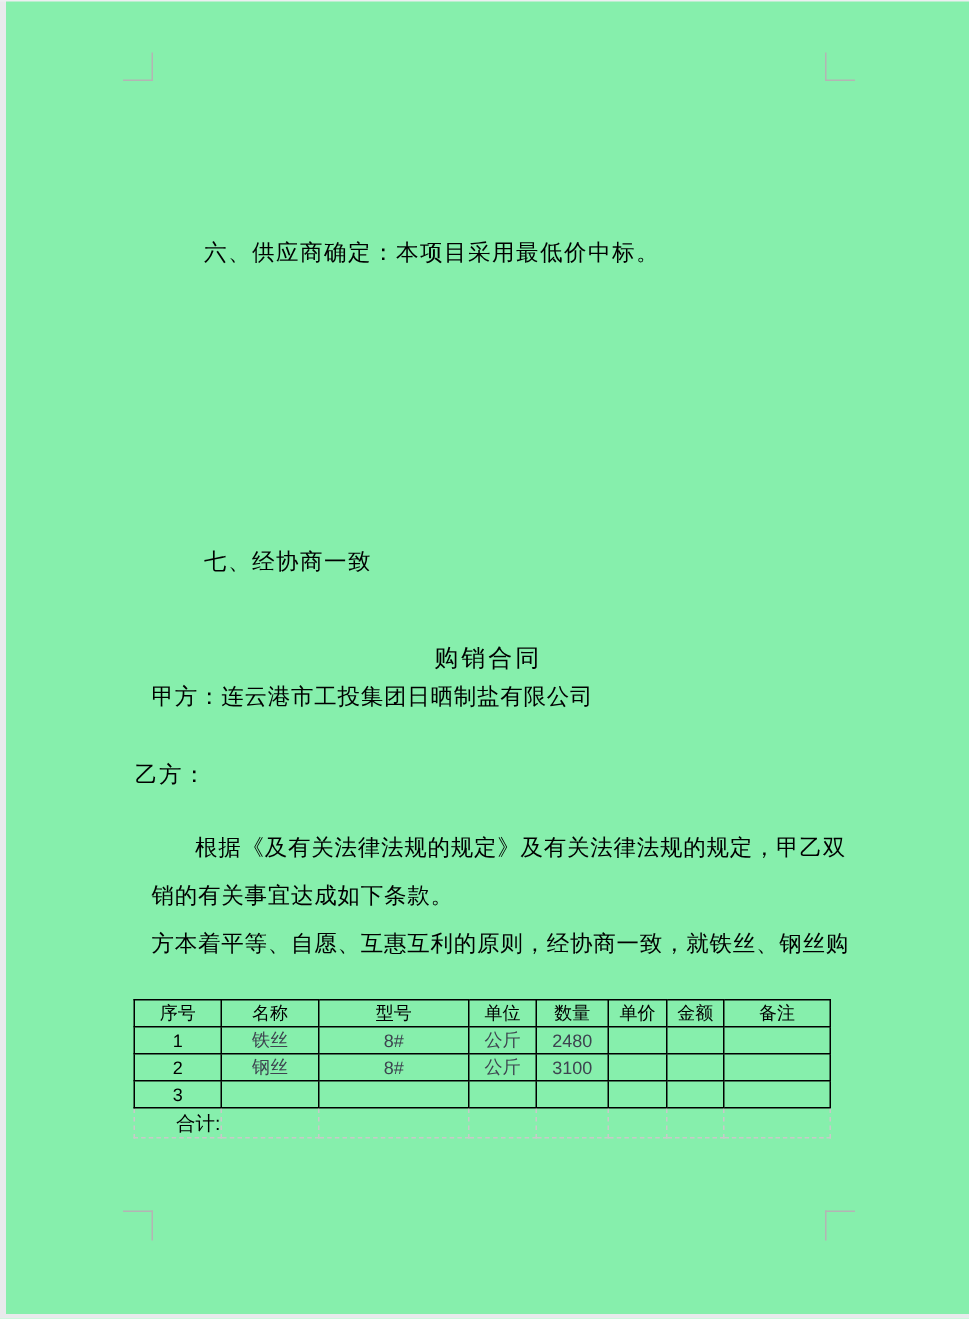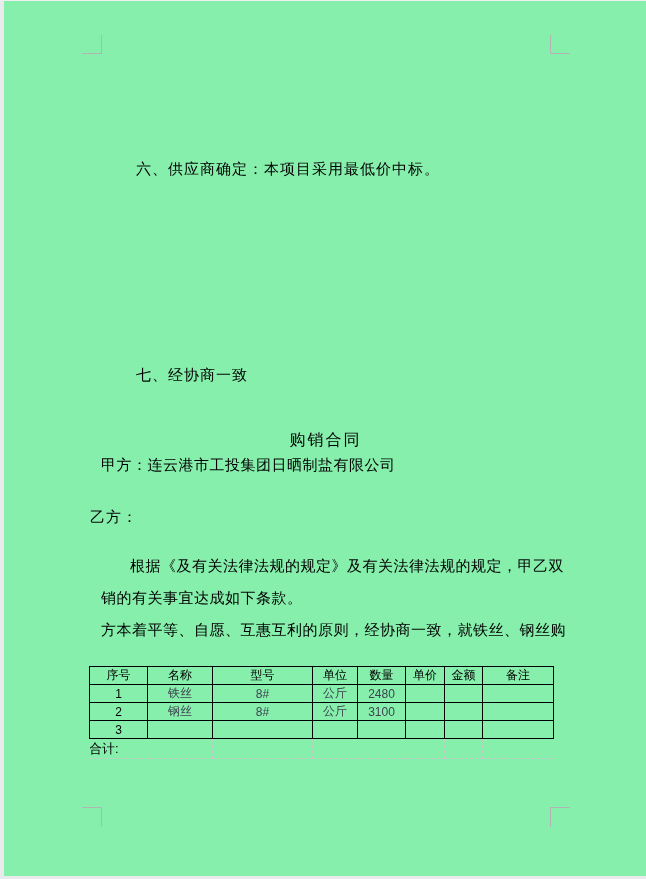--- a/index.html
+++ b/index.html
@@ -37,21 +37,21 @@
     font-size:12px;text-align:center;
   }
   table.items th,table.items td{
     border:1px solid #000000;padding:0;height:17px;
     font-weight:normal;overflow:hidden;vertical-align:middle;
   }
   table.items td.val{color:#3d4450;}
   table.items tr.total td{
     border:1px dashed #c9c9c9;border-top:1px solid #000;height:19px;color:#000;
   }
-  table.items tr.total td.label{text-align:left;font-size:13px;text-indent:-1px;}
+  table.items tr.total td.label{text-align:right;font-size:13px;text-indent:-1px;}
 </style>
 </head>
 <body>
 
 <div class="screen">
   <div class="edge-left"></div>
   <div class="edge-top"></div>
   <div class="edge-bottom"></div>
 
   <div class="mark tl"></div>

